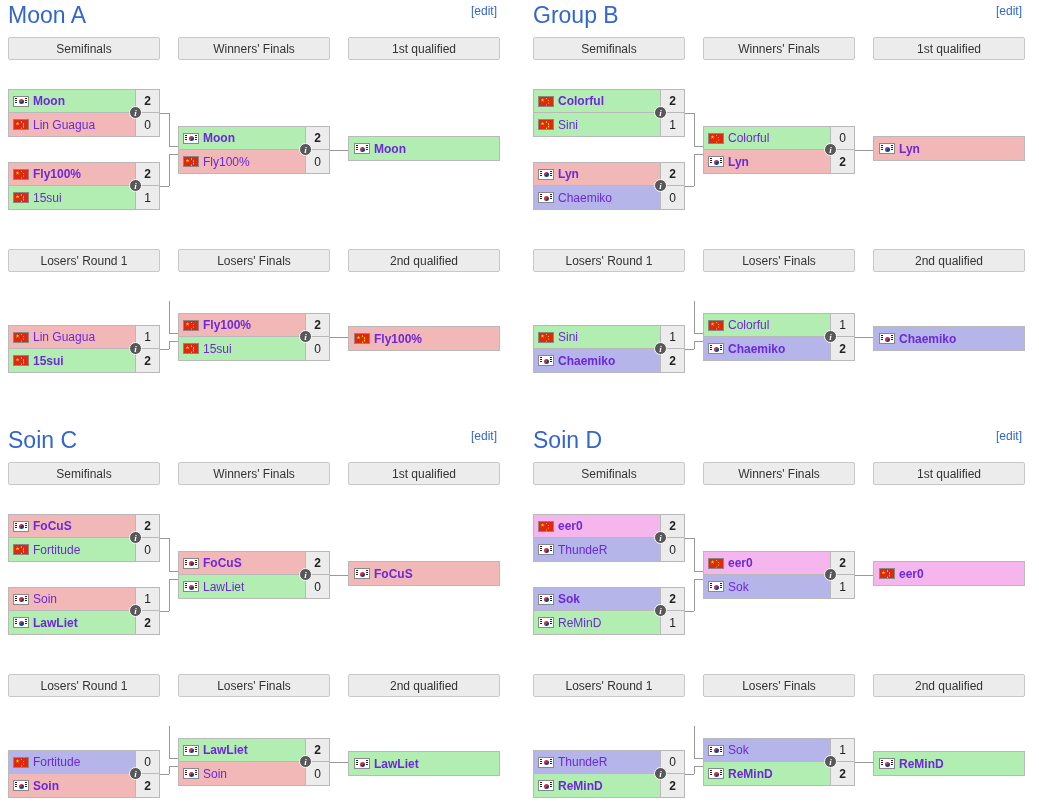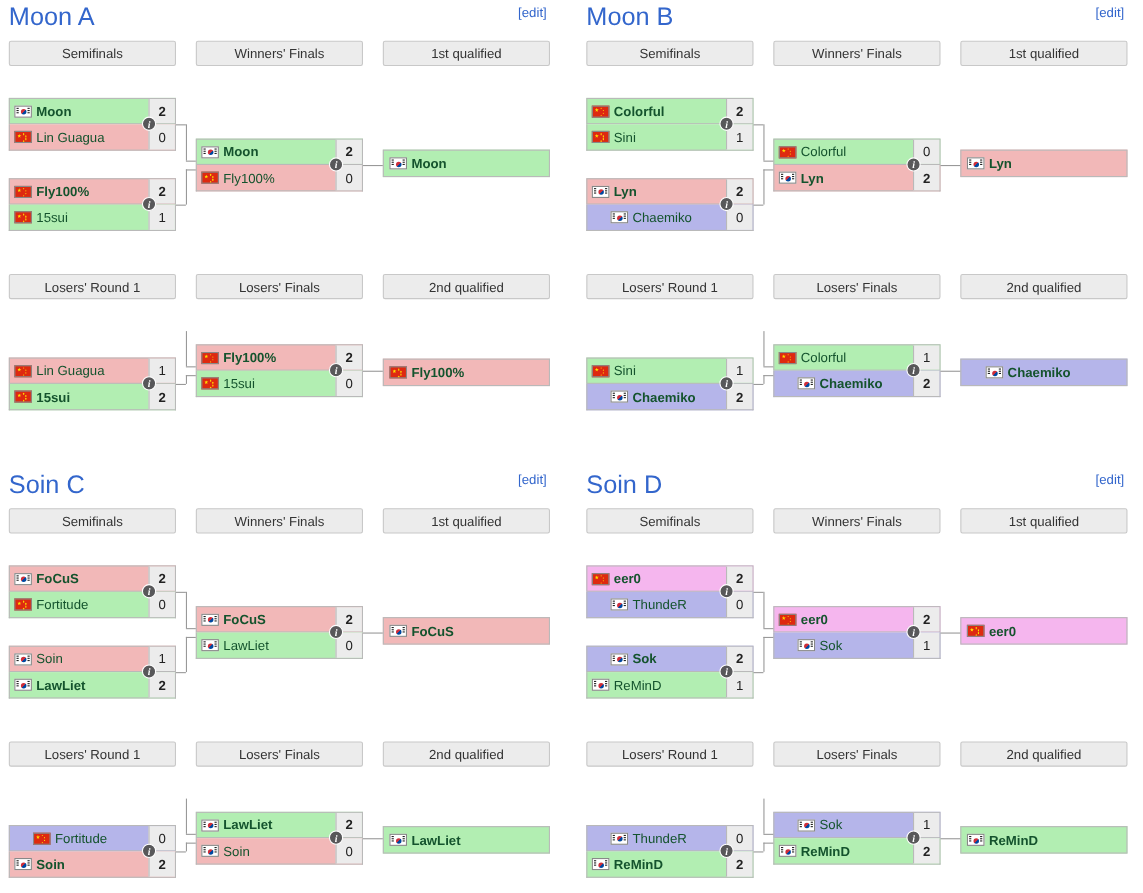--- a/index.html
+++ b/index.html
@@ -44,32 +44,32 @@
     overflow:hidden;
   }
   .scorecell{
     flex:0 0 24px;height:100%;box-sizing:border-box;
     border-left:1px solid #b9b9b9;background:#ececec;
     display:flex;align-items:center;justify-content:center;
     font-size:12px;color:#222;
   }
   .w .nm{font-weight:bold;}
   .w .scorecell{font-weight:bold;}
-  .nm{font-size:12px;white-space:nowrap;margin-left:4px;color:#14532d;}
+  .nm{font-size:12px;white-space:nowrap;margin-left:4px;color:#6d28d9;}
 
   
   .qual{position:absolute;box-sizing:border-box;}
   .qual .row{height:25px;}
   .qual .opp{padding-left:5px;}
   .qual .nm{font-weight:bold;}
 
   
   .c-green{background:#b2eeb2;}
   .c-red{background:#f2b8b8;}
-  .c-purple{background:#b5b5ea;padding-left:17px;}
+  .c-purple{background:#b5b5ea;}
   .c-pink{background:#f5b6ee;}
 
   
   .flag{
     flex:0 0 16px;width:16px;height:11px;position:relative;
     border:1px solid #888;box-sizing:border-box;overflow:hidden;
     display:inline-block;
   }
   .flag.kr{background:#fff;}
   .flag.kr::before{
@@ -231,21 +231,21 @@
         </div>
       </div>
       <div class="ln lnh" style="left: 160px; top: 349px; width: 9px; height: 1px;"></div>
       <div class="ln lnv" style="left: 169px; top: 341px; width: 1px; height: 8px;"></div>
       <div class="ln lnh" style="left: 169px; top: 341px; width: 9px; height: 1px;"></div>
       <div class="ln lnv" style="left: 169px; top: 301px; width: 1px; height: 32px;"></div>
       <div class="ln lnh" style="left: 169px; top: 333px; width: 9px; height: 1px;"></div>
       <div class="ln lnh" style="left: 330px; top: 337px; width: 18px; height: 1px;"></div>
     </div>
     <div class="group" style="left: 525px; top: 0px;">
-      <div class="g-title">Moon B</div>
+      <div class="g-title">Group B</div>
       <a class="g-edit" href="#" style="left: 471px;">[edit]</a>
       <div class="rh" style="left: 8px; top: 37px; width: 152px;">Semifinals</div>
       <div class="rh" style="left: 178px; top: 37px; width: 152px;">Winners' Finals</div>
       <div class="rh" style="left: 348px; top: 37px; width: 152px;">1st qualified</div>
       <div class="rh" style="left: 8px; top: 249px; width: 152px;">Losers' Round 1</div>
       <div class="rh" style="left: 178px; top: 249px; width: 152px;">Losers' Finals</div>
       <div class="rh" style="left: 348px; top: 249px; width: 152px;">2nd qualified</div>
       <div class="match" style="left: 8px; top: 89px; width: 152px;">
         <div class="row w c-green">
           <div class="opp">

